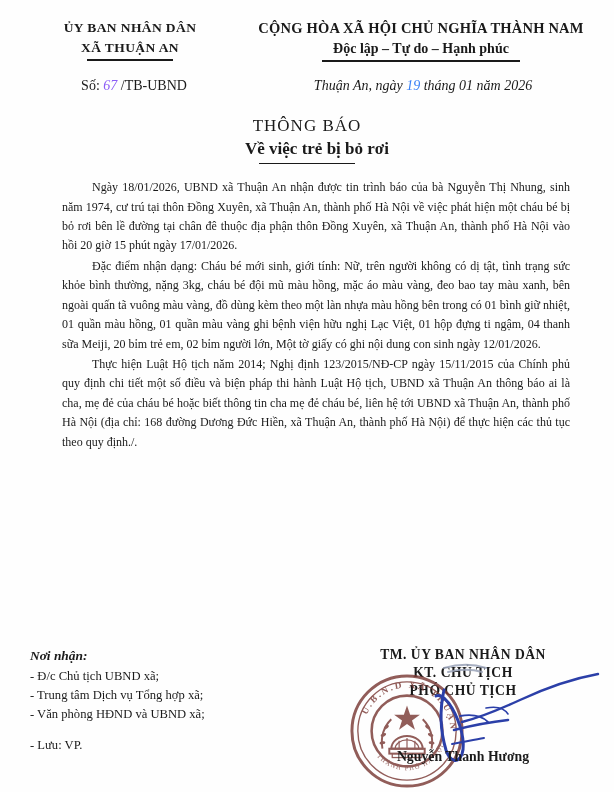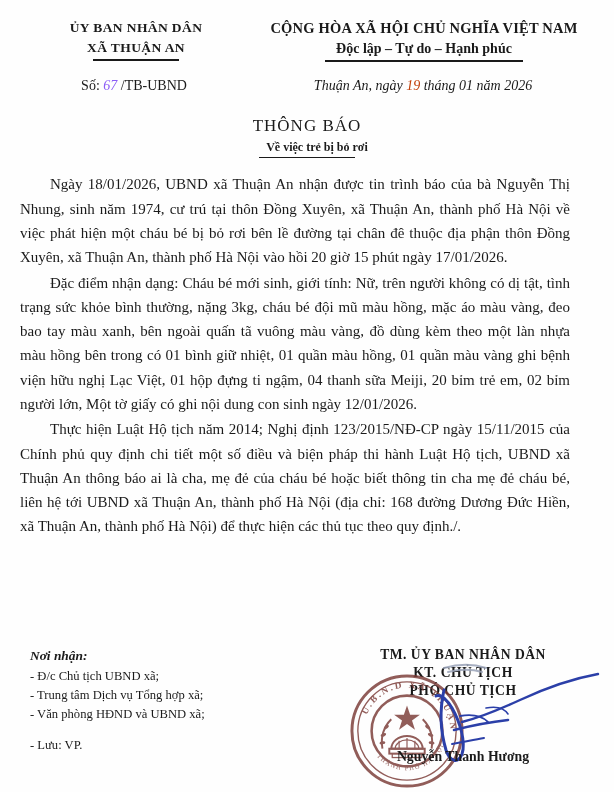--- a/index.html
+++ b/index.html
@@ -23,21 +23,21 @@
     inset: 0;
     width: 614px;
     height: 792px;
     background: #fefefe;
   }
 
   
   .header {
     display: flex;
     align-items: flex-start;
-    padding: 18px 18px 0 20px;
+    padding: 18px 18px 0 14px;
   }
   .hdr-left {
     width: 232px;
     text-align: center;
     flex: 0 0 auto;
   }
   .hdr-right {
     flex: 1 1 auto;
     text-align: center;
   }
@@ -88,54 +88,54 @@
     flex: 1 1 auto;
     text-align: center;
     font-style: italic;
     font-size: 14px;
   }
   .ins {
     color: #8b5cf6;
     font-style: italic;
   }
   .ins-date {
-    color: #c2410c;
+    color: #3b82f6;
     font-style: italic;
   }
 
   
   .titleblock {
     text-align: center;
     margin-top: 21px;
   }
   .doc-title {
     font-weight: normal;
     font-size: 17px;
     letter-spacing: 1px;
     line-height: 1.3;
   }
   .doc-subtitle {
     font-weight: bold;
-    font-size: 12px;
+    font-size: 17px;
     line-height: 1.35;
     margin-top: 1px;
     display: inline-block;
     margin-left: 20px;
   }
   .rule-sub {
     width: 96px;
     height: 1.2px;
     background: #1a1a1a;
     margin: 2px auto 0 auto;
   }
 
   
   .body {
-    margin: 14px 44px 0 20px;
-    font-size: 15px;
+    margin: 14px 44px 0 62px;
+    font-size: 12px;
     line-height: 1.62;
     text-align: justify;
     text-justify: inter-word;
   }
   .body p {
     margin: 0 0 1px 0;
     text-indent: 30px;
   }
 
   
@@ -223,21 +223,21 @@
 
 <div class="page">
 
   <div class="header">
     <div class="hdr-left">
       <div class="org-line1">ỦY BAN NHÂN DÂN</div>
       <div class="org-line2">XÃ THUẬN AN</div>
       <div class="rule-short"></div>
     </div>
     <div class="hdr-right">
-      <div class="nation-line1">CỘNG HÒA XÃ HỘI CHỦ NGHĨA VIỆT NAM</div>
+      <div class="nation-line1">CỘNG HÒA XÃ HỘI CHỦ NGHĨA THÀNH NAM</div>
       <div class="nation-line2">Độc lập – Tự do – Hạnh phúc</div>
       <div class="rule-long"></div>
     </div>
   </div>
 
   <div class="subhdr">
     <div class="subhdr-left">
       <span>Số:</span>
       <span class="ins">67</span>
       <span>/TB-UBND</span>

